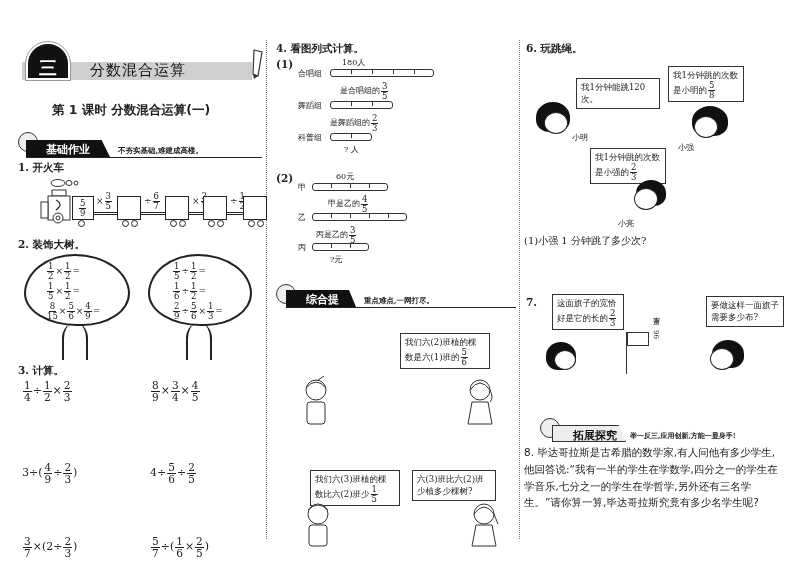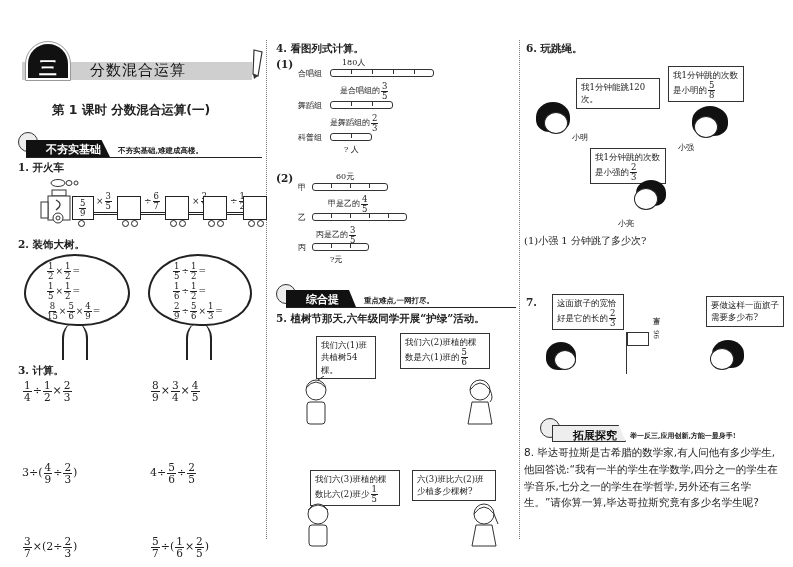--- a/index.html
+++ b/index.html
@@ -60,21 +60,21 @@
   </div>
   <div class="chap-title" style="left:72px;top:21px;">分数混合运算</div>
   <svg class="abs" style="left:232px;top:8px;" width="16" height="32" viewBox="0 0 16 32">
     <path d="M4 2 L12 4 L8 28 L3 26 Z" fill="#fff" stroke="#333" stroke-width="1.2"></path>
     <path d="M3 26 L8 28 L4 31 Z" fill="#333"></path>
   </svg>
 
   <div class="lesson-title" style="left:34px;top:62px;">第 1 课时   分数混合运算(一)</div>
 
   <div class="sec-icon" style="left:0px;top:92px;"></div>
-  <div class="sec-tag" style="left:8px;top:100px;width:84px;">不夯实基础</div>
+  <div class="sec-tag" style="left:8px;top:100px;width:84px;">基础作业</div>
   <div class="sec-motto" style="left:100px;top:106px;">不夯实基础,难建成高楼。</div>
   <div class="sec-line" style="left:8px;top:117px;width:236px;"></div>
 
   <div class="abs q" style="left:0;top:121px;">1. 开火车</div>
   <div class="abs" style="left:20px;top:138px;width:230px;height:60px;">
     <svg class="abs" style="left:0;top:0;" width="50" height="48" viewBox="0 0 50 48">
       <ellipse cx="20" cy="5" rx="7" ry="3.5" fill="#fff" stroke="#333"></ellipse>
       <ellipse cx="31" cy="5" rx="3" ry="2.5" fill="#fff" stroke="#333"></ellipse>
       <ellipse cx="38" cy="5" rx="2" ry="2" fill="#fff" stroke="#333"></ellipse>
       <rect x="14" y="12" width="14" height="6" fill="#fff" stroke="#333"></rect>
@@ -298,25 +298,21 @@
     <div class="tick" style="left:18px;"></div>
       <div class="tick" style="left:37px;"></div>
   </div>
   <div class="lbl" style="left:58px;top:214px;">?元</div>
 
   <div class="sec-icon" style="left:4px;top:244px;"></div>
   <div class="sec-tag" style="left:14px;top:250px;width:70px;">综合提升</div>
   <div class="sec-motto" style="left:92px;top:256px;">重点难点,一网打尽。</div>
   <div class="sec-line" style="left:14px;top:267px;width:230px;"></div>
 
-  <div class="abs q" style="left:4px;top:272px;">5. 植树节那天,六年级同学开展“护绿”活动。</div>
-
-  <div class="bubble" style="left:44px;top:296px;width:60px;">
-    <span>我们六(1)班共植树54棵。</span>
-  </div>
+
   <div class="bubble" style="left:128px;top:293px;width:90px;">
     <span>我们六(2)班植的棵数是六(1)班的</span><span class="frac">
         <span class="n">5</span>
         <span>6</span>
       </span>
   </div>
   <svg class="abs" style="left:26px;top:336px;" width="36" height="50" viewBox="0 0 36 50">
     <path d="M20 4 L26 0" stroke="#333"></path>
     <circle cx="18" cy="14" r="10" fill="#fff" stroke="#333"></circle>
     <path d="M8 12 Q18 0 28 12" fill="none" stroke="#333"></path>

